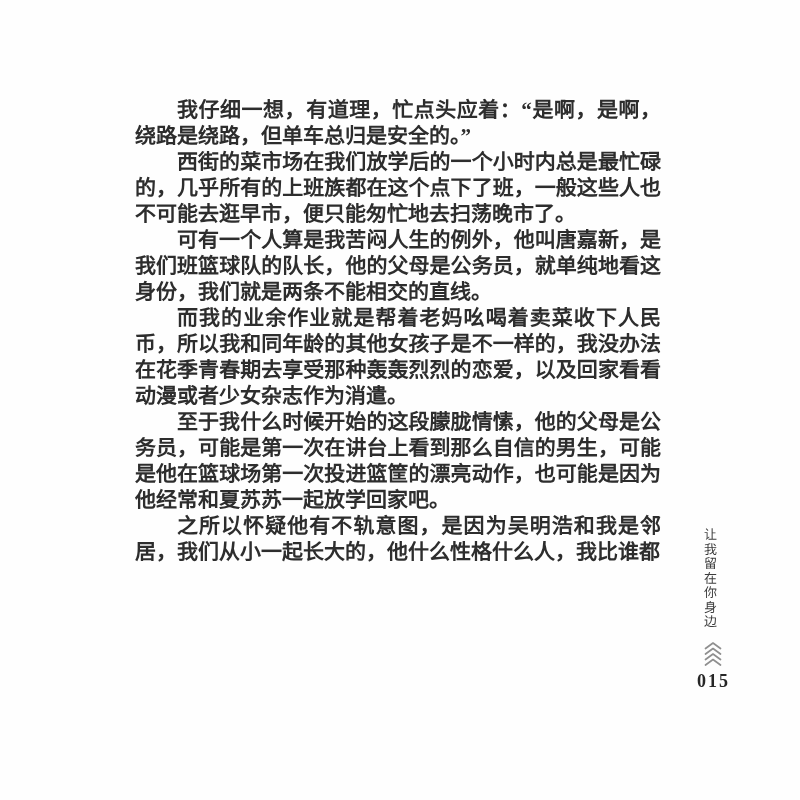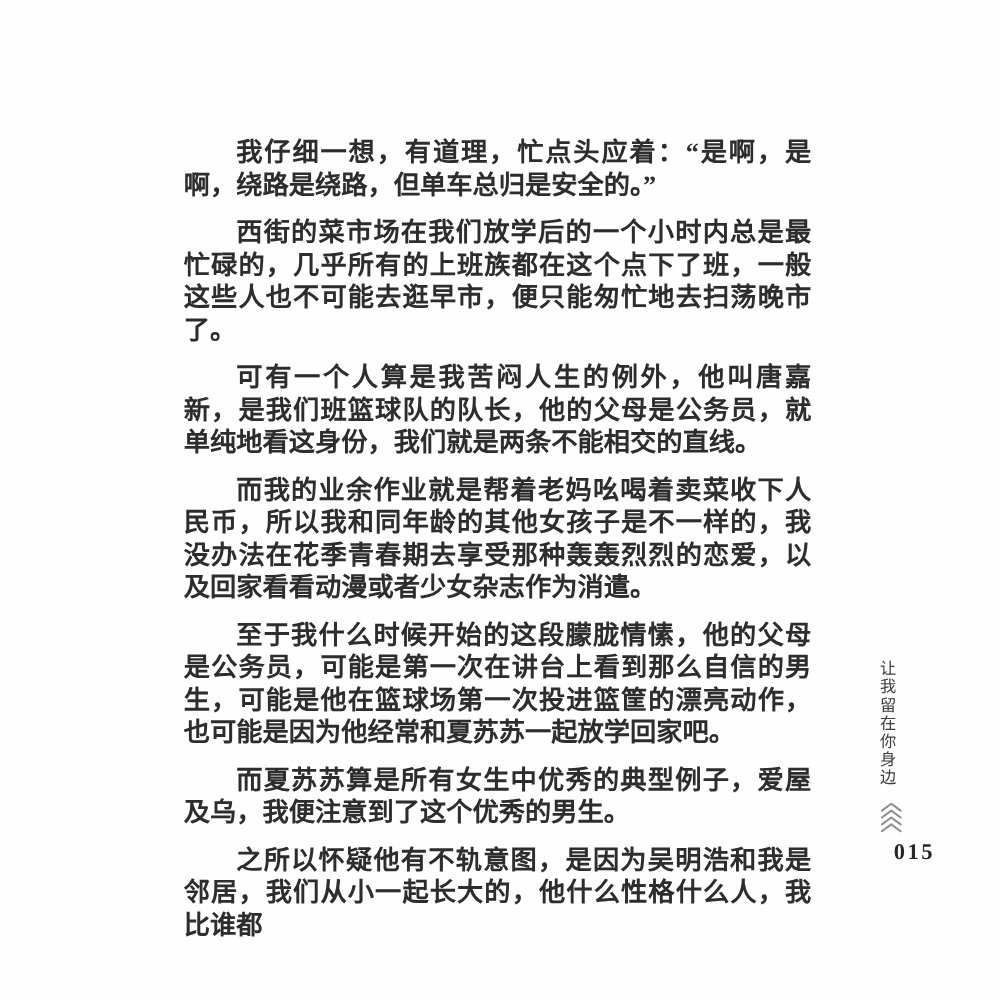--- a/index.html
+++ b/index.html
@@ -26,21 +26,21 @@
     width: 526px;
     font-family: "Liberation Serif", serif;
     font-size: 21px;
     line-height: 26px;
     font-weight: 600;
     color: #2d2d2d;
     text-align: justify;
     text-justify: inter-ideograph;
   }
   .text-block p {
-    margin: 12px;
+    margin: 0;
     padding: 0;
     text-indent: 2em;
     word-break: break-all;
     line-break: strict;
   }
   .side-title {
     position: absolute;
     left: 700px;
     top: 528px;
     height: 110px;
@@ -55,21 +55,21 @@
   }
   .chevron-deco {
     position: absolute;
     left: 703px;
     top: 641px;
     width: 20px;
     height: 27px;
   }
   .page-number {
     position: absolute;
-    left: 715px;
+    left: 697px;
     top: 671px;
     font-family: "Liberation Serif", serif;
     font-size: 18px;
     font-weight: 700;
     letter-spacing: 2px;
     color: #262626;
   }
 </style>
 </head>
 <body>
@@ -81,21 +81,20 @@
       <p>我仔细一想，有道理，忙点头应着：“是啊，是啊，绕路是绕路，但单车总归是安全的。”</p>
 
       <p>西街的菜市场在我们放学后的一个小时内总是最忙碌的，几乎所有的上班族都在这个点下了班，一般这些人也不可能去逛早市，便只能匆忙地去扫荡晚市了。</p>
 
       <p>可有一个人算是我苦闷人生的例外，他叫唐嘉新，是我们班篮球队的队长，他的父母是公务员，就单纯地看这身份，我们就是两条不能相交的直线。</p>
 
       <p>而我的业余作业就是帮着老妈吆喝着卖菜收下人民币，所以我和同年龄的其他女孩子是不一样的，我没办法在花季青春期去享受那种轰轰烈烈的恋爱，以及回家看看动漫或者少女杂志作为消遣。</p>
 
       <p>至于我什么时候开始的这段朦胧情愫，他的父母是公务员，可能是第一次在讲台上看到那么自信的男生，可能是他在篮球场第一次投进篮筐的漂亮动作，也可能是因为他经常和夏苏苏一起放学回家吧。</p>
 
-      <p>而夏苏苏算是所有女生中优秀的典型例子，爱屋及乌，我便注意到了这个优秀的男生。</p>
 
 
       <p>之所以怀疑他有不轨意图，是因为吴明浩和我是邻居，我们从小一起长大的，他什么性格什么人，我比谁都</p>
     </div>
 
   <div class="side-title">让我留在你身边</div>
 
   <svg class="chevron-deco" viewBox="0 0 20 27" xmlns="http://www.w3.org/2000/svg">
     <g fill="none" stroke="#8f8f8f" stroke-width="1.7" stroke-linecap="round" stroke-linejoin="round">
       <polyline points="2.5,7.5 10,2 17.5,7.5"></polyline>

